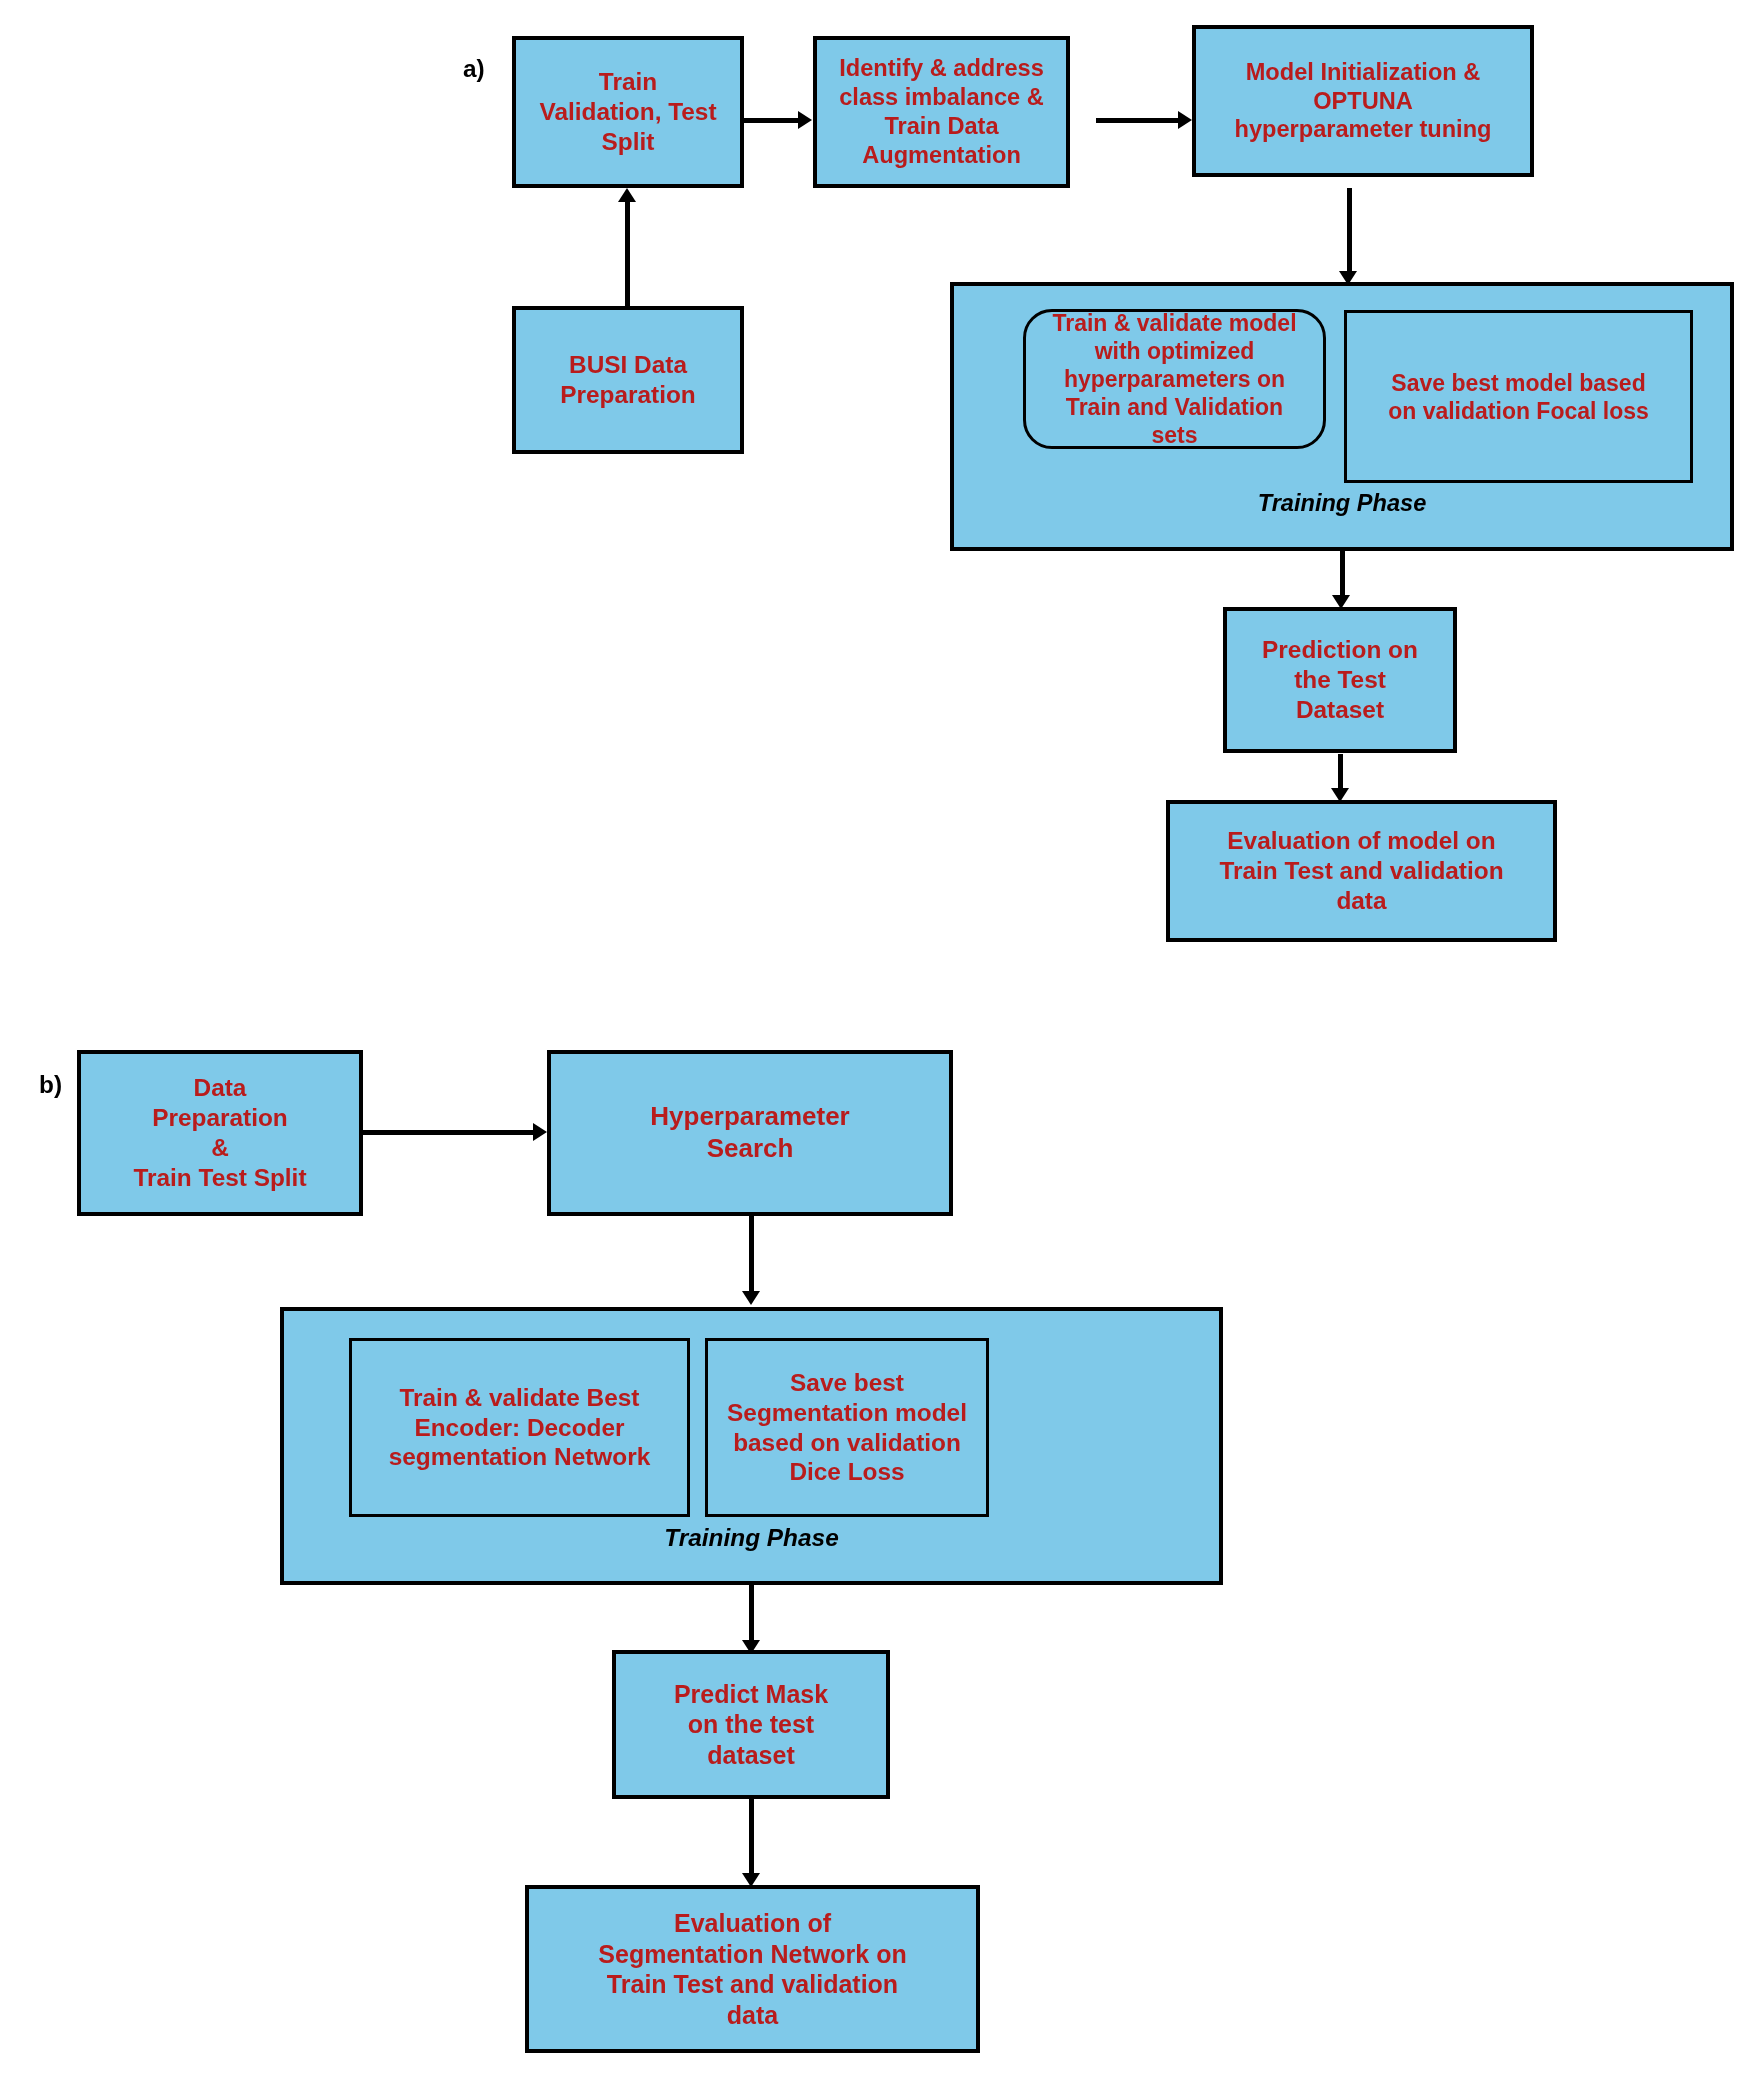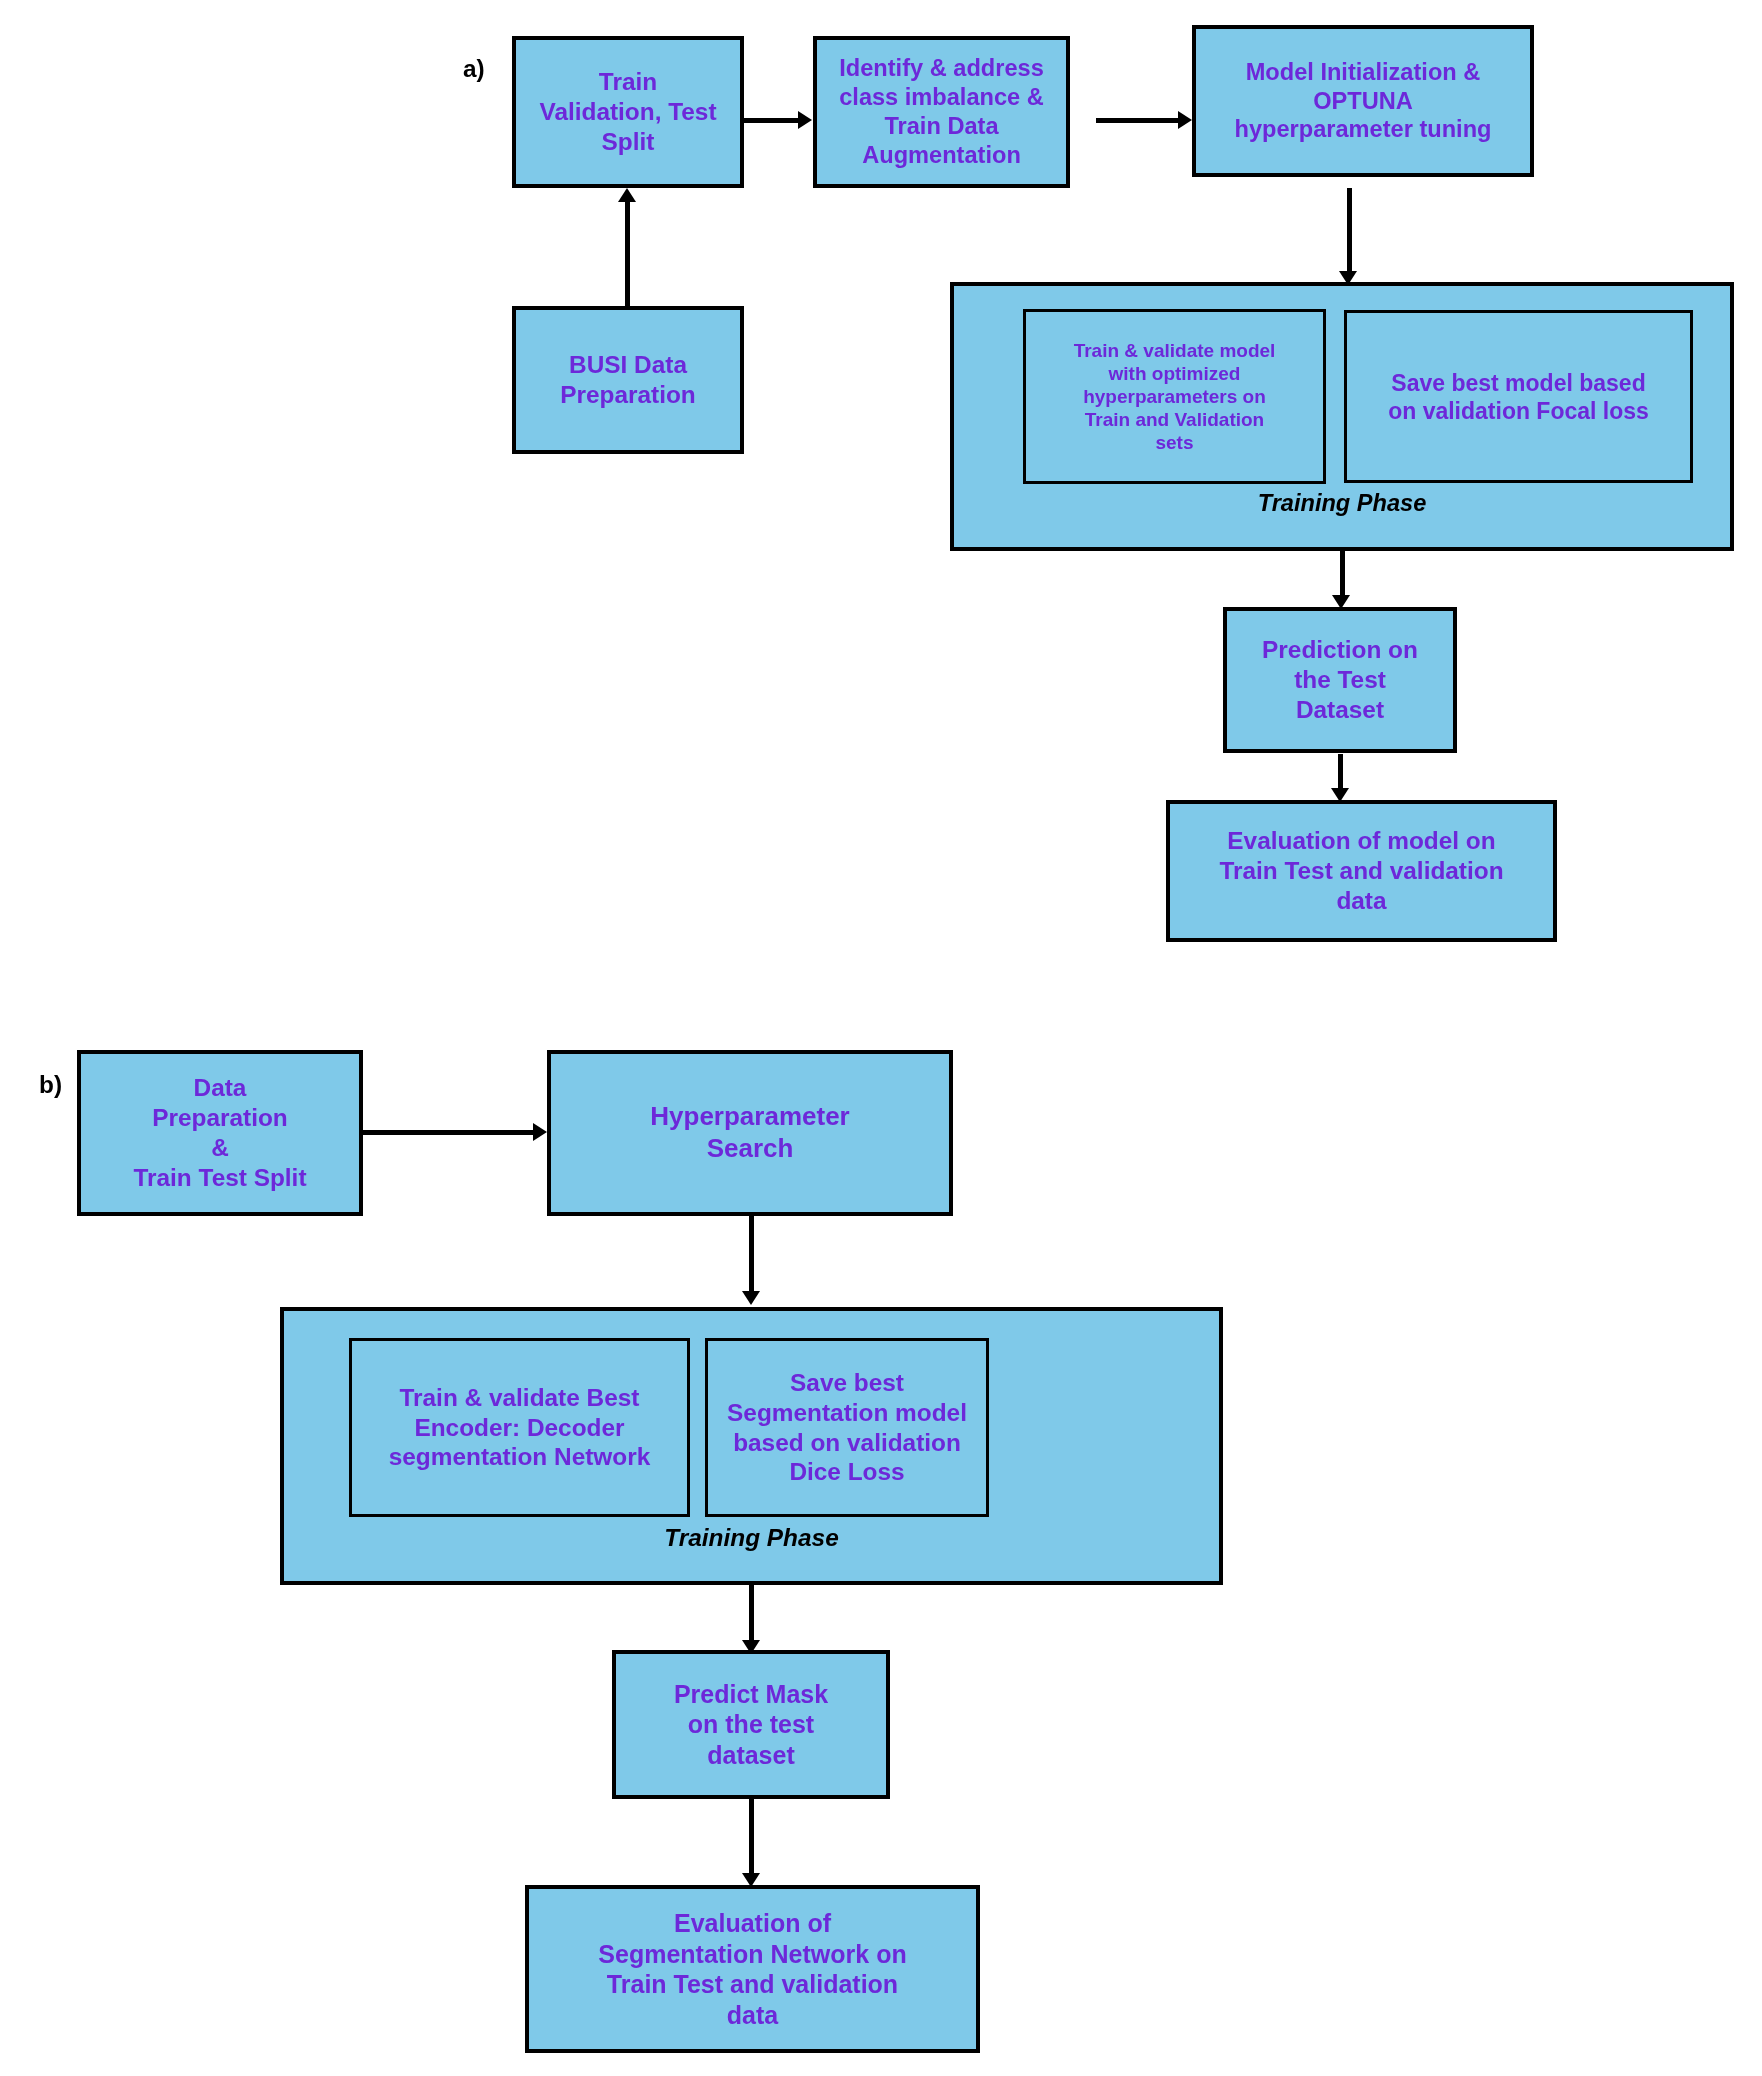--- a/index.html
+++ b/index.html
@@ -19,21 +19,21 @@
   
   .node {
     position: absolute;
     box-sizing: border-box;
     background: #7FC9E9;
     border: 4.6px solid #000000;
     display: flex;
     align-items: center;
     justify-content: center;
     text-align: center;
-    color: #6d28d9;
+    color: #b91c1c;
     font-weight: bold;
     line-height: 1.22;
     padding: 1.7px 4.2px;
     white-space: pre-line;
   }
   .node.inner {
     border-width: 3.8px;
   }
 
   
@@ -119,21 +119,21 @@
 OPTUNA
 hyperparameter tuning</div>
 
   <div class="conn conn-h" style="left:1096px; top:118px; width:82px;"></div>
   <div class="arrowhead arrow-right" style="left:1178px; top:111px;"></div>
 
   <div class="conn conn-v" style="left:1347px; top:188px; height:84px;"></div>
   <div class="arrowhead arrow-down" style="left:1339px; top:271px;"></div>
 
   <div class="group" style="left:950px; top:282px; width:784px; height:269px;">
-    <div class="node inner" style="left:69px; top:23px; width:303px; height:175px; font-size:19px;">Train &amp; validate model
+    <div class="node inner" style="left:69px; top:23px; width:303px; height:140px; font-size:23px;border-radius:29px;">Train &amp; validate model
 with optimized
 hyperparameters on
 Train and Validation
 sets</div>
     <div class="node inner" style="left:390px; top:24.4px; width:349px; height:173px; font-size:23px;">Save best model based
 on validation Focal loss</div>
     <div class="group-label" style="top:204px; font-size:23.6px;">Training Phase</div>
   </div>
 
   <div class="conn conn-v" style="left:1340px; top:550px; height:46px;"></div>

